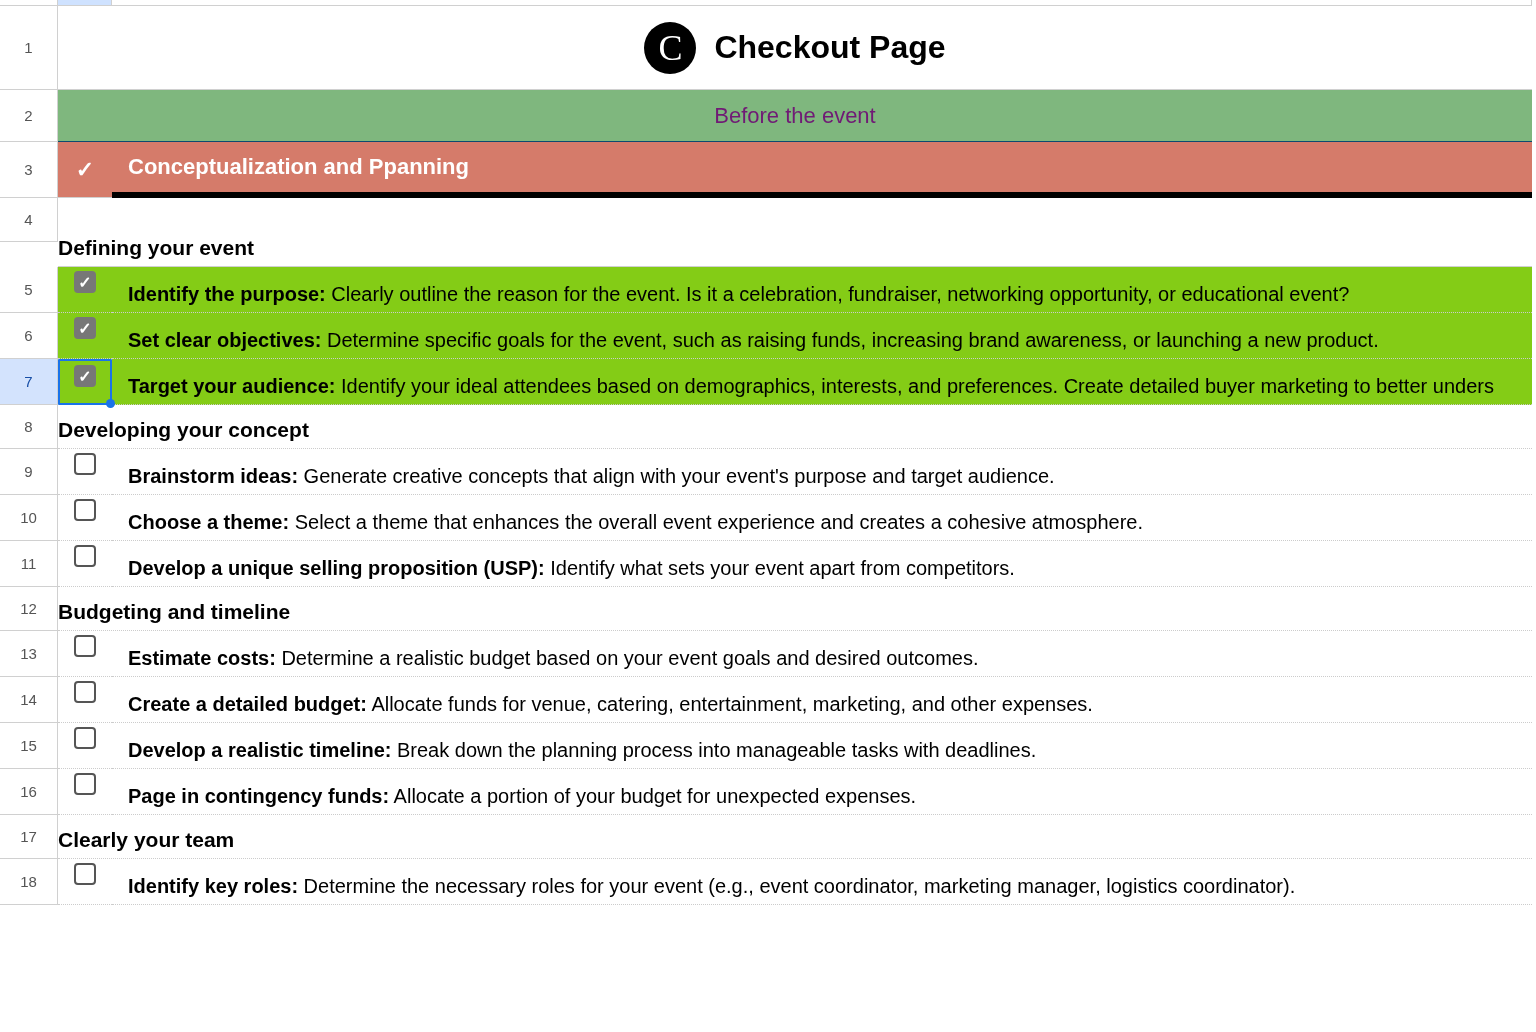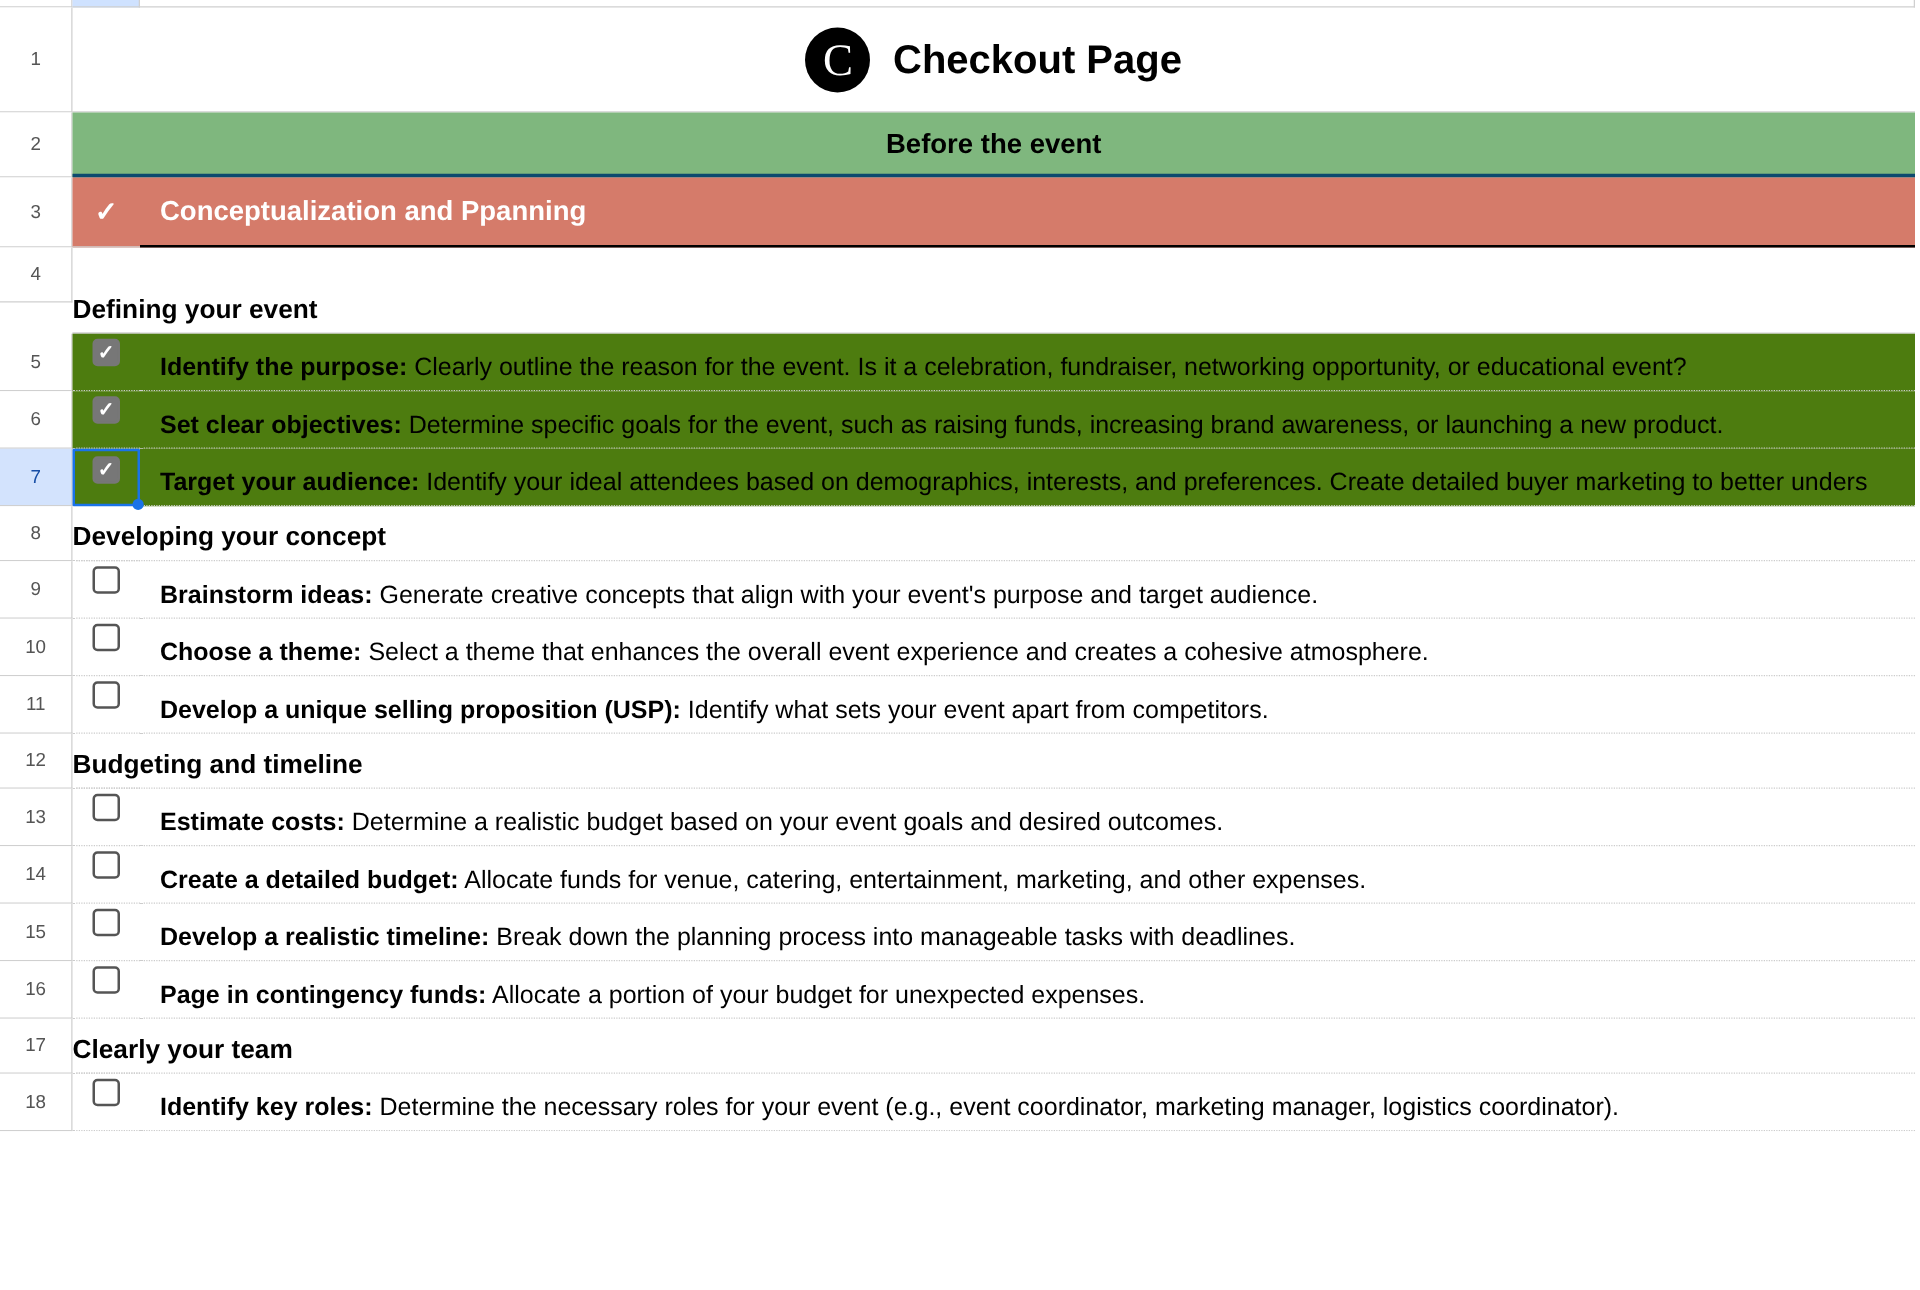--- a/index.html
+++ b/index.html
@@ -38,28 +38,28 @@
   }
   .logo {
     width:52px; height:52px; border-radius:50%; background:#000;
     display:flex;align-items:center;justify-content:center;color:#fff;
     font-family: Georgia, 'Times New Roman', serif;
     font-size:36px; font-weight:400;
   }
   .title-text { font-size:32px; font-weight:700;}
   .green-row { height:52px;}
   .green-cell {
-    grid-column:2 / span 2; background:#7fb77e; color:#000000;
+    grid-column:2 / span 2; background:#7fb77e; color:#701a75;
     display:flex;align-items:center;justify-content:center;
-    font-size:22px; font-weight:700; border-bottom:3px solid #0c4a6e;
+    font-size:22px; font-weight:400; border-bottom:1px solid #0c4a6e;
   }
   .red-row { height:56px;}
   .red-a { background:#d57b6a; border-bottom:1px solid #d0d0d0;
     display:flex;align-items:center;justify-content:center;}
-  .red-b { background:#d57b6a; border-bottom:2px solid #000000;
+  .red-b { background:#d57b6a; border-bottom:6px solid #000000;
     color:#fff; font-size:22px; font-weight:700; display:flex;align-items:center; padding-left:16px;}
   .check-icon { color:#fff; font-size:22px; font-weight:700;}
   .subhead-row { height:44px;}
   .subhead-b { display:flex;align-items:flex-end; padding-bottom:6px; font-size:21px; font-weight:700; margin-left:-54px; padding-left:0;}
   .item-row { height:46px;}
   .item-a { display:flex; align-items:flex-start; justify-content:center; padding-top:4px;}
   .item-b { display:flex; align-items:flex-end; padding-bottom:6px; padding-left:16px; font-size:20px; white-space:nowrap; overflow:hidden;}
   .item-b .strong { font-weight:700;}
   .checkbox {
     width:22px;height:22px;border:2.5px solid #555;border-radius:4px;
@@ -69,21 +69,21 @@
   .checkbox.checked::after { content:"✓"; color:#fff; font-size:16px; font-weight:700;}
   .selected-cell {
     position:relative;
     border:2.5px solid #1a73e8 !important;
     border-radius:1px;
   }
   .selected-cell::after{
     content:"";position:absolute;right:-5px;bottom:-5px;width:9px;height:9px;
     background:#1a73e8;border-radius:50%;
   }
-  .shade { background:#4d7c0f;}
+  .shade { background:#84cc16;}
   .colhead {
     height:6px; grid-column:1 / span 3; background:#fff;
     display:grid; grid-template-columns:58px 54px 1420px;
   }
   .colhead div{border-right:1px solid #d0d0d0; border-bottom:1px solid #d0d0d0;}
   .colhead .sel{background:#cfe2ff;}
 </style>
 </head>
 <body>
 

